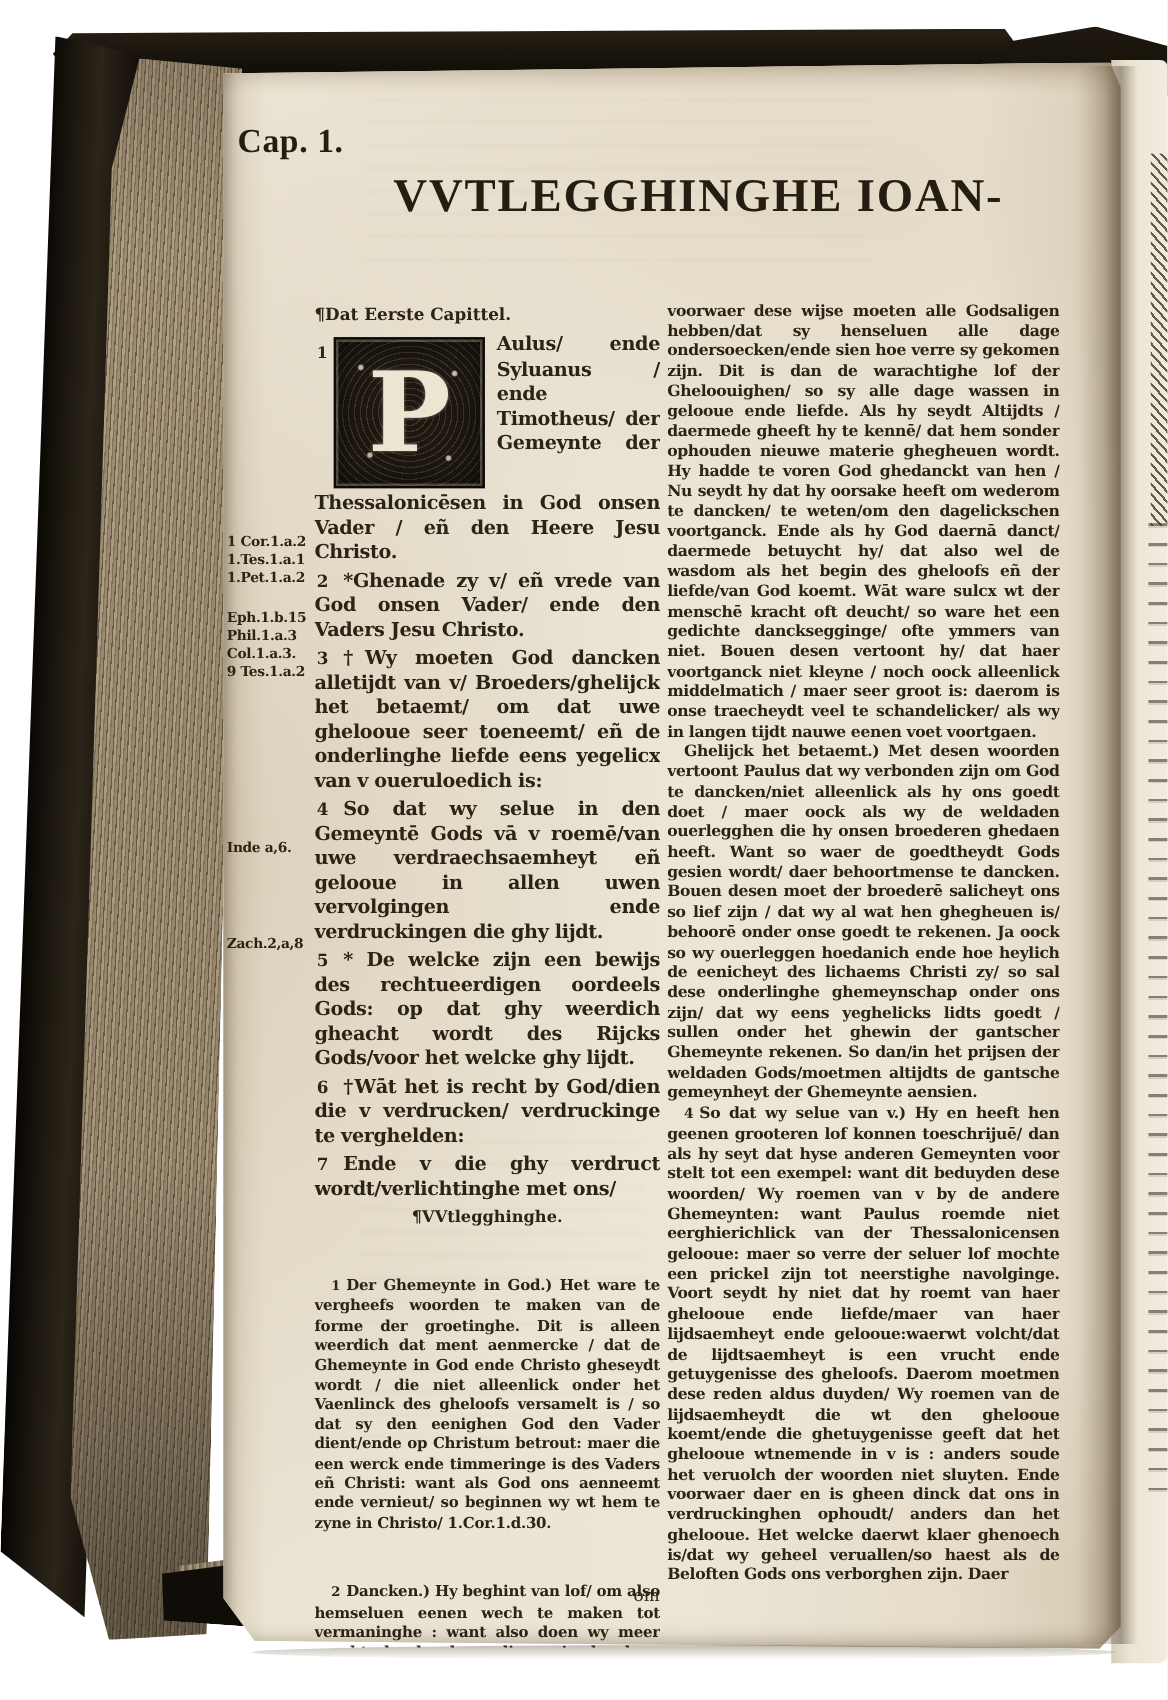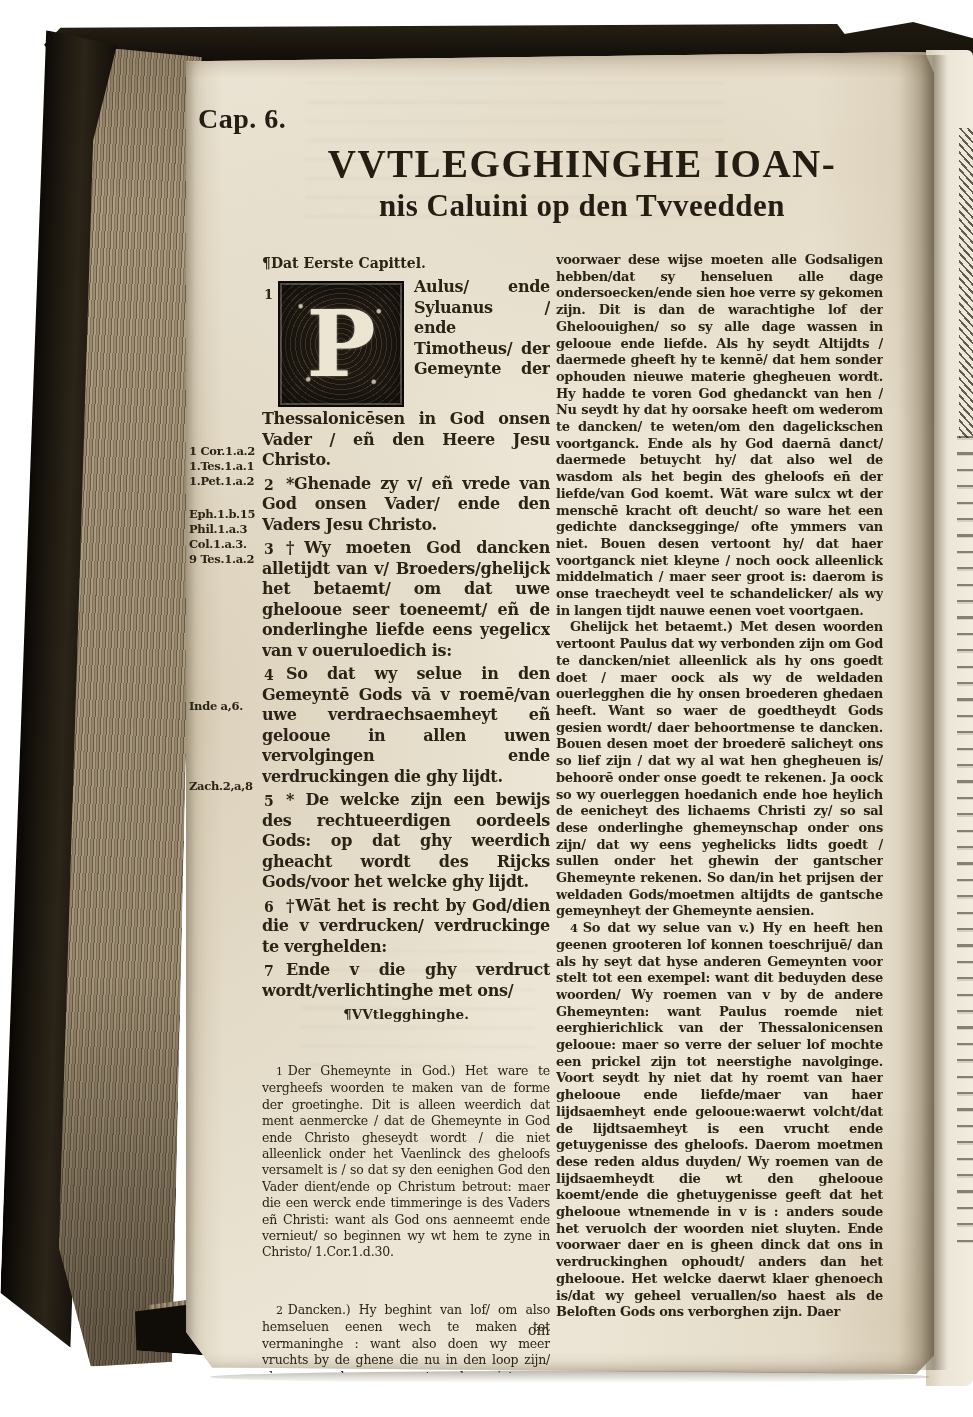--- a/index.html
+++ b/index.html
@@ -95,21 +95,21 @@
     background-image:
       radial-gradient(circle at 18% 20%,rgba(232,224,205,.85) 0 1.5px,transparent 3px),
       radial-gradient(circle at 80% 24%,rgba(232,224,205,.85) 0 1.5px,transparent 3px),
       radial-gradient(circle at 24% 78%,rgba(232,224,205,.8) 0 1.5px,transparent 3px),
       radial-gradient(circle at 76% 80%,rgba(232,224,205,.8) 0 1.5px,transparent 3px),
       repeating-radial-gradient(circle at 50% 50%,rgba(220,210,188,.16) 0 1px,transparent 1px 5px);
     box-shadow:inset 0 0 0 2px #0d0a06,inset 0 0 0 4px rgba(230,222,204,.28),inset 0 0 26px rgba(0,0,0,.8);}
   .wc-letter{font-size:92px;line-height:1;color:#ece5d2;font-weight:700;
     text-shadow:0 0 3px rgba(236,229,210,.45);}
   .comm-header{text-align:center;font-size:13.5px;font-weight:700;margin:5px 0 3px;}
-  .comm{font-size:12.5px;line-height:16.4px;font-weight:400;letter-spacing:-.2px;text-indent:14px;margin-top:41px;}
+  .comm{font-size:12.5px;line-height:16.4px;font-weight:700;letter-spacing:-.2px;text-indent:14px;margin-top:41px;}
   .cnum{font-size:11px;padding-right:5px;}
 
   .p2c{font-size:13px;line-height:16.7px;font-weight:700;letter-spacing:-.3px;text-indent:14px;}
   .p2c-first{text-indent:0;}
   .pnum{font-size:11.5px;padding-right:5px;}
   .catchword{position:absolute;left:528px;top:1322px;width:320px;
     font-size:14px;font-weight:400;color:#2b2315;}
 </style>
 </head>
 <body>
@@ -126,23 +126,22 @@
   <div class="facing-page"></div>
   <div class="facing-hatch"></div>
   <div class="facing-text"></div>
 
   <div class="page-main"></div>
   <div class="bleed bleed-a"></div>
   <div class="bleed bleed-b"></div>
   <div class="gutter"></div>
   <div class="bottom-shadow"></div>
 
-  <div class="cap-label">Cap. 6.</div>
+  <div class="cap-label">Cap. 1.</div>
   <div class="title1">VVTLEGGHINGHE IOAN-</div>
-  <div class="title2">nis Caluini op den Tvveedden</div>
 
   <div class="margin-note mg1">
     <div>1 Cor.1.a.2</div>
     <div>1.Tes.1.a.1</div>
     <div>1.Pet.1.a.2</div>
   </div>
   <div class="margin-note mg2">
     <div>Eph.1.b.15</div>
     <div>Phil.1.a.3</div>
     <div>Col.1.a.3.</div>

